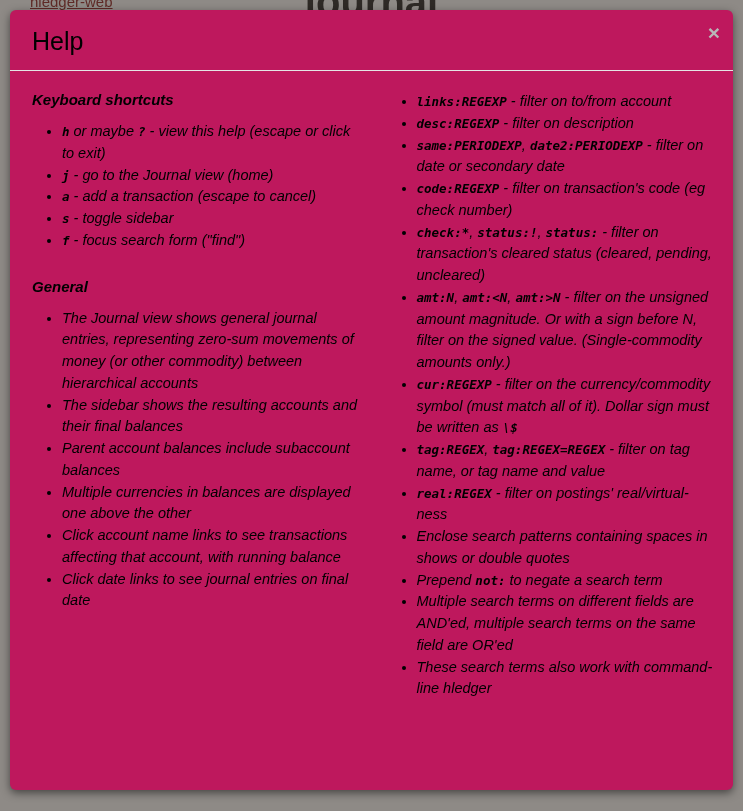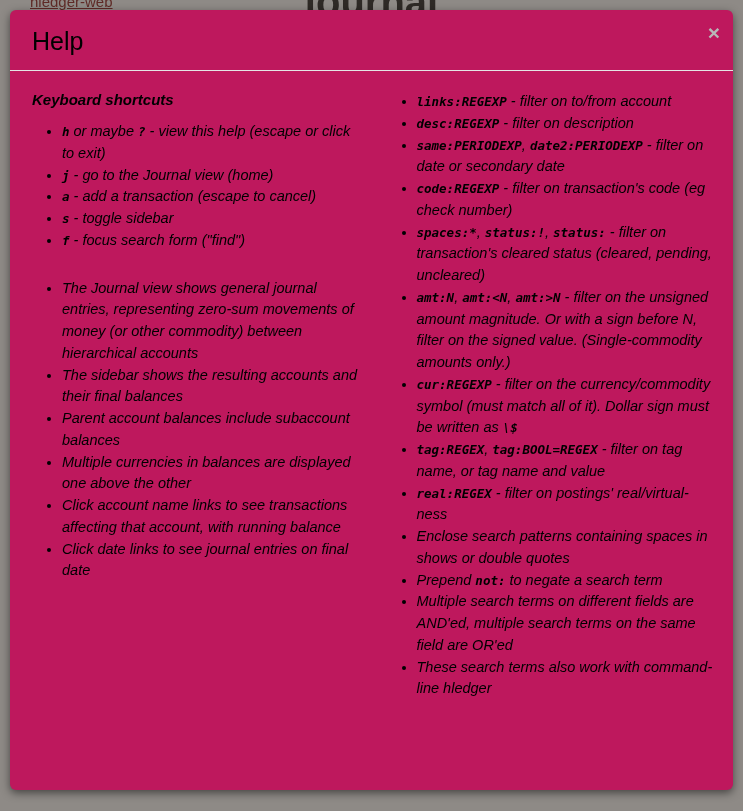--- a/index.html
+++ b/index.html
@@ -77,41 +77,42 @@
           <h4 class="section-heading">Keyboard shortcuts</h4>
           <ul class="help-list">
             <li class="help-item"><code class="inline-code">h</code> or maybe <code class="inline-code">?</code> - view this help (escape or click to exit)</li>
             <li class="help-item"><code class="inline-code">j</code> - go to the Journal view (home)</li>
             <li class="help-item"><code class="inline-code">a</code> - add a transaction (escape to cancel)</li>
             <li class="help-item"><code class="inline-code">s</code> - toggle sidebar</li>
             <li class="help-item"><code class="inline-code">f</code> - focus search form ("find")</li>
           </ul>
         </div>
         <div class="section">
+          <h4 class="section-heading">General</h4>
           <ul class="help-list">
             <li class="help-item">The Journal view shows general journal entries, representing zero-sum movements of money (or other commodity) between hierarchical accounts</li>
             <li class="help-item">The sidebar shows the resulting accounts and their final balances</li>
             <li class="help-item">Parent account balances include subaccount balances</li>
             <li class="help-item">Multiple currencies in balances are displayed one above the other</li>
             <li class="help-item">Click account name links to see transactions affecting that account, with running balance</li>
             <li class="help-item">Click date links to see journal entries on final date</li>
           </ul>
         </div>
       </div>
     <div class="col" id="col-right">
         <div class="section">
           <ul class="help-list">
             <li class="help-item"><code class="inline-code">links:REGEXP</code> - filter on to/from account</li>
             <li class="help-item"><code class="inline-code">desc:REGEXP</code> - filter on description</li>
             <li class="help-item"><code class="inline-code">same:PERIODEXP</code>, <code class="inline-code">date2:PERIODEXP</code> - filter on date or secondary date</li>
             <li class="help-item"><code class="inline-code">code:REGEXP</code> - filter on transaction's code (eg check number)</li>
-            <li class="help-item"><code class="inline-code">spaces:*</code>, <code class="inline-code">status:!</code>, <code class="inline-code">status:</code> - filter on transaction's cleared status (cleared, pending, uncleared)</li>
+            <li class="help-item"><code class="inline-code">check:*</code>, <code class="inline-code">status:!</code>, <code class="inline-code">status:</code> - filter on transaction's cleared status (cleared, pending, uncleared)</li>
             <li class="help-item"><code class="inline-code">amt:N</code>, <code class="inline-code">amt:&lt;N</code>, <code class="inline-code">amt:&gt;N</code> - filter on the unsigned amount magnitude. Or with a sign before N, filter on the signed value. (Single-commodity amounts only.)</li>
             <li class="help-item"><code class="inline-code">cur:REGEXP</code> - filter on the currency/commodity symbol (must match all of it). Dollar sign must be written as <code class="inline-code">\$</code></li>
-            <li class="help-item"><code class="inline-code">tag:REGEX</code>, <code class="inline-code">tag:BOOL=REGEX</code> - filter on tag name, or tag name and value</li>
+            <li class="help-item"><code class="inline-code">tag:REGEX</code>, <code class="inline-code">tag:REGEX=REGEX</code> - filter on tag name, or tag name and value</li>
             <li class="help-item"><code class="inline-code">real:REGEX</code> - filter on postings' real/virtual-ness</li>
             <li class="help-item">Enclose search patterns containing spaces in shows or double quotes</li>
             <li class="help-item">Prepend <code class="inline-code">not:</code> to negate a search term</li>
             <li class="help-item">Multiple search terms on different fields are AND'ed, multiple search terms on the same field are OR'ed</li>
             <li class="help-item">These search terms also work with command-line hledger</li>
           </ul>
         </div>
       </div>
   </div>
 </div>

